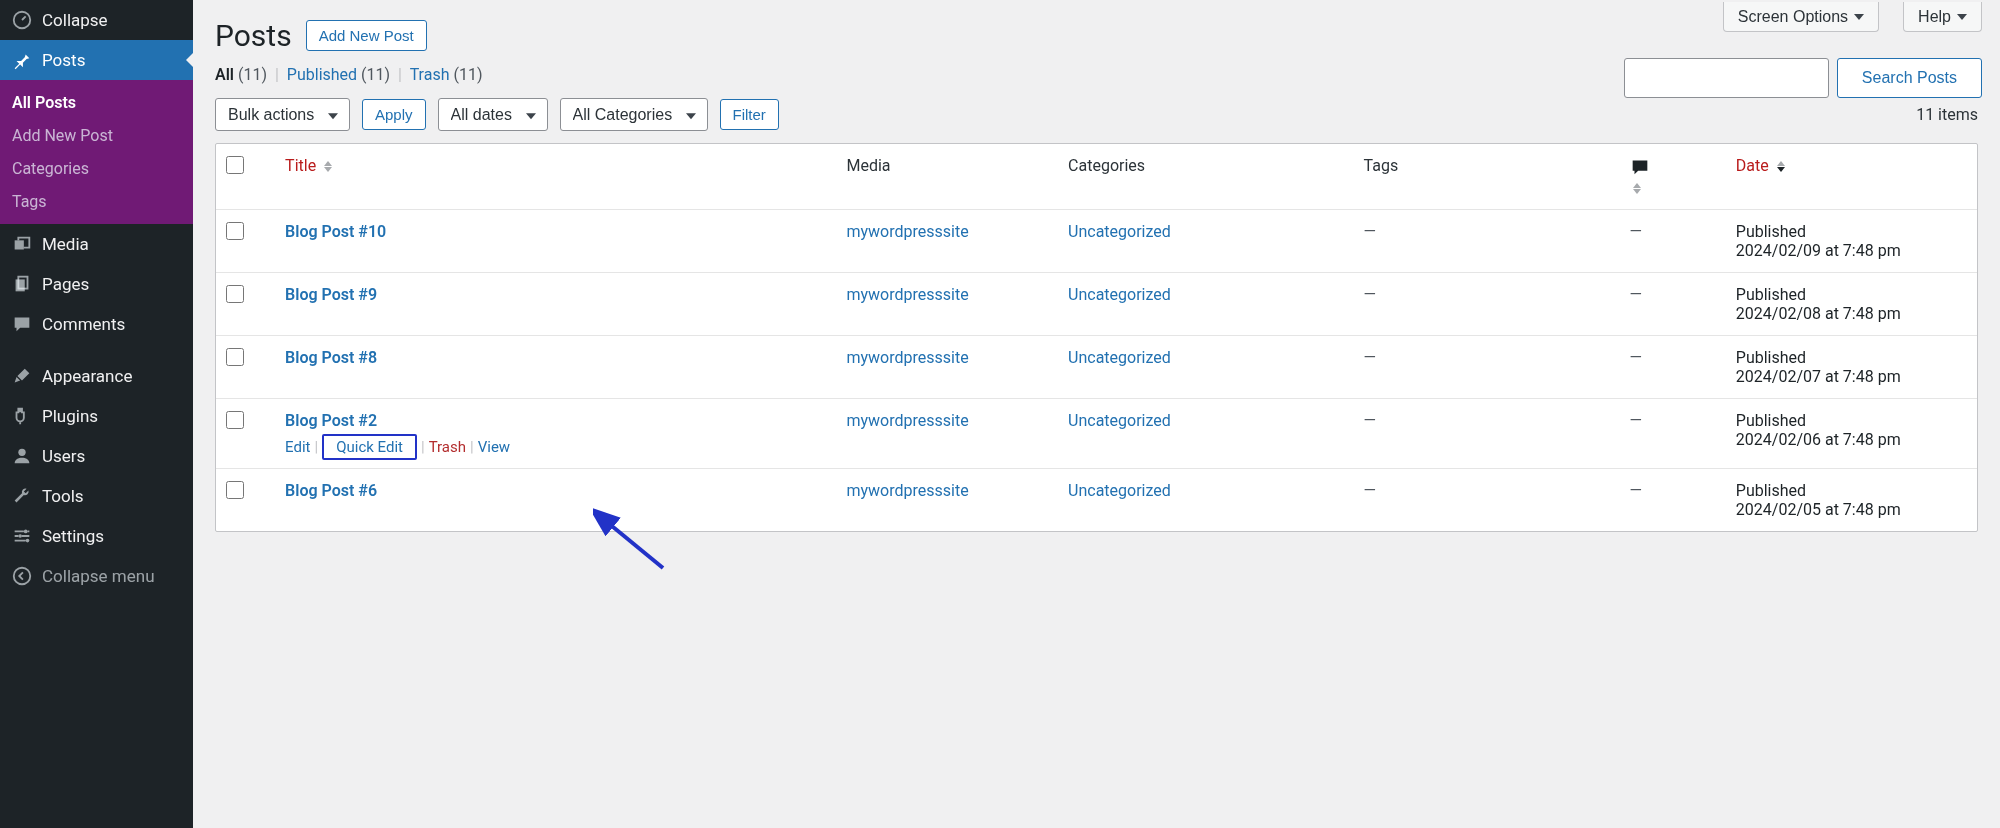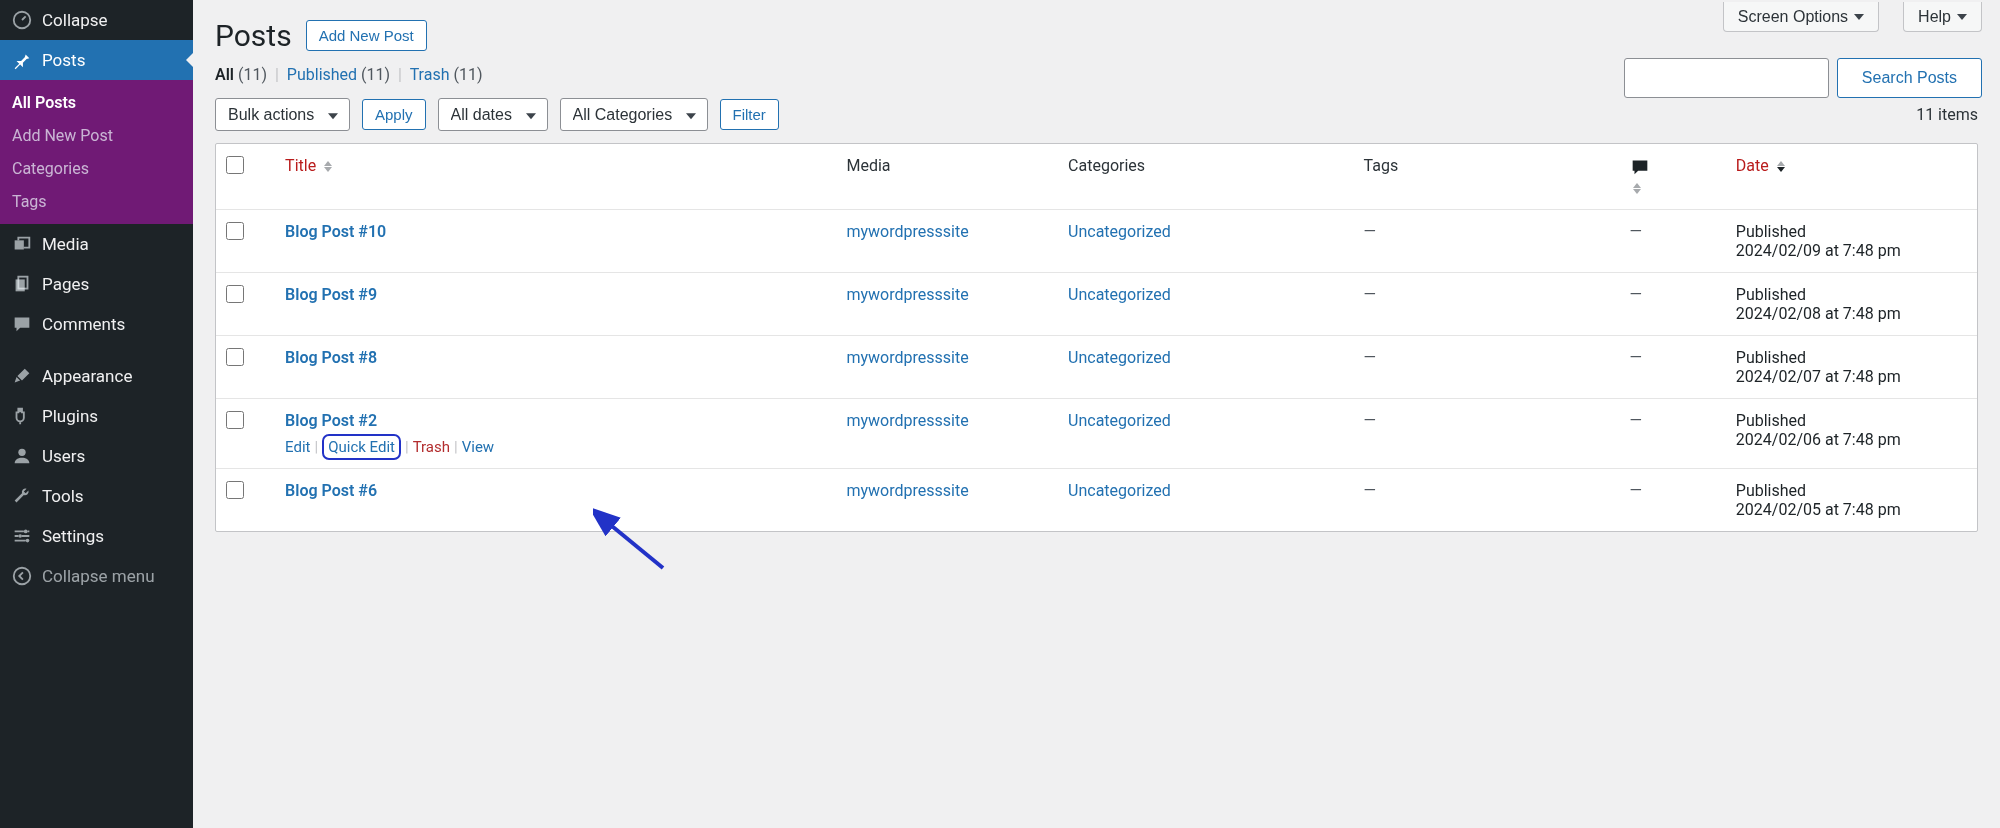--- a/index.html
+++ b/index.html
@@ -207,22 +207,22 @@
 .dash { color: #50575e; }
 .row-actions {
   margin-top: 8px;
   font-size: 15px;
 }
 .row-actions .link { color: #2271b1; }
 .row-actions .trash { color: #b32d2e; }
 .row-actions .sep { color: #c3c4c7; padding: 0 4px; }
 .highlight-box {
   border: 2.5px solid #2232c7;
-  padding: 2px 4px;
-  border-radius: 7px;
+  padding: 2px 12px;
+  border-radius: 2px;
 }
 .sort-arrows {
   display: inline-flex;
   flex-direction: column;
   margin-left: 4px;
   gap: 1px;
   vertical-align: middle;
 }
 .sort-arrows .up, .sort-arrows .dn {
   width: 0; height: 0;

